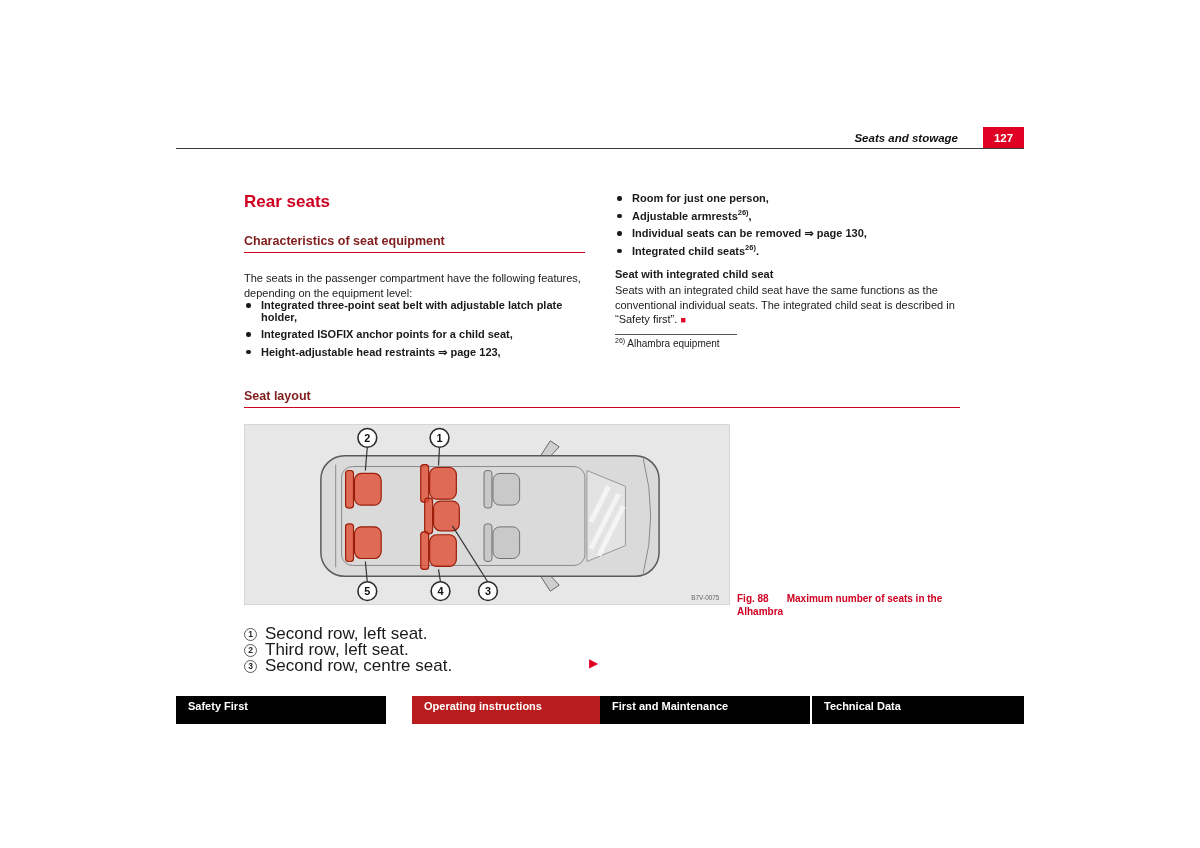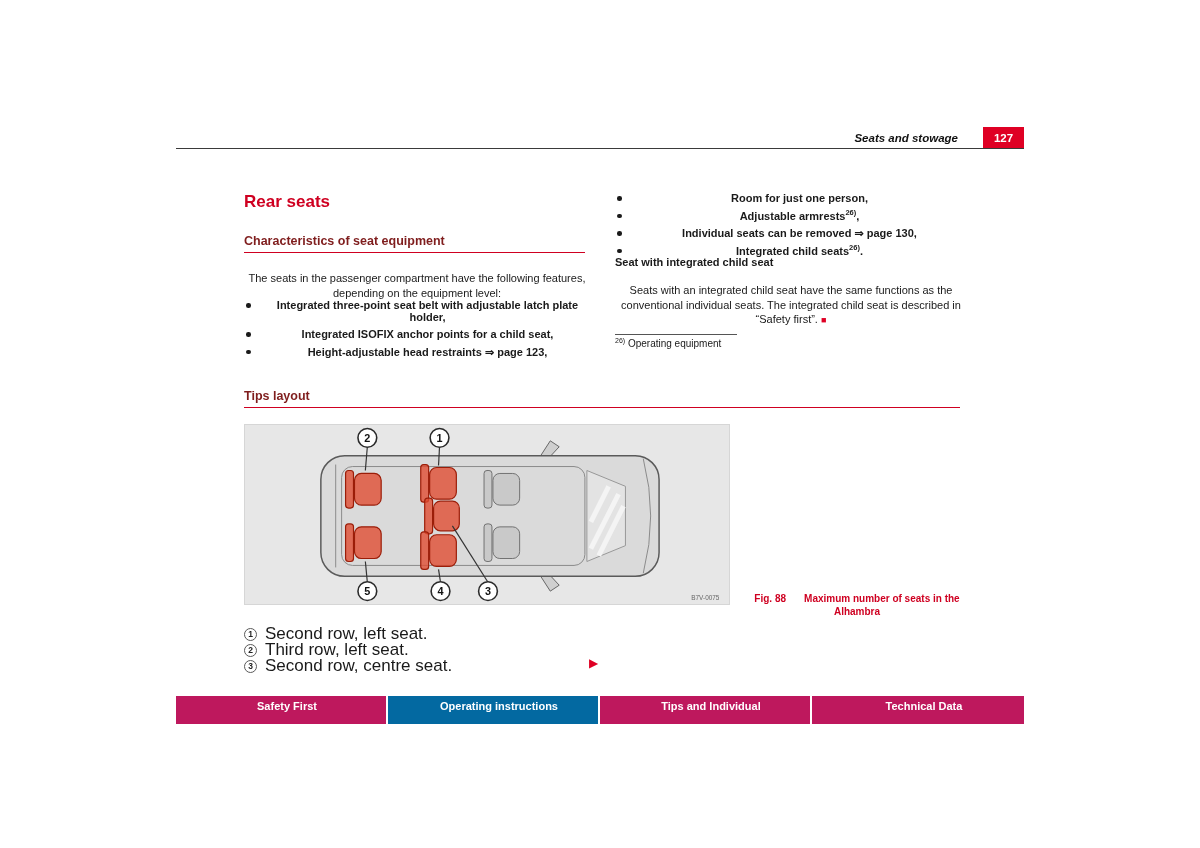--- a/index.html
+++ b/index.html
@@ -2,21 +2,21 @@
 <html><head>
 <meta charset="utf-8">
 <style>
   * { margin:0; padding:0; box-sizing:border-box; }
   html,body { background:#ffffff; }
   body {
     width:1200px; height:848px; position:relative;
     font-family:"Liberation Sans", sans-serif; color:#1a1a1a;
     overflow:hidden;
   }
-  .abs { position:absolute;text-align:center; }
+  .abs { position:absolute; }
 
   
   .header-rule { left:176px; top:148px; width:848px; height:1px; background:#3a3a3a; }
   .header-section { left:740px; top:132px; width:218px; text-align:right; font-size:11.5px; font-weight:bold; color:#111;font-style:italic; }
   .page-num { left:983px; top:127px; width:41px; height:21px; background:#df0024; color:#fff;
               font-size:11.5px; font-weight:bold; display:flex; align-items:center; justify-content:center; }
 
   
   .h1 { left:244px; top:192px; font-size:17px; font-weight:bold; color:#cf0021; }
   .h2 { font-size:12.5px; font-weight:bold; color:#7f1d1d; }
@@ -28,21 +28,21 @@
   .body-text { font-size:11px; line-height:15px; color:#1a1a1a; }
   .intro { left:244px; top:263px; width:346px;margin-top:8px; }
 
   ul.bullets { list-style:none;font-weight:bold; }
   .bullets-left { left:244px; top:300px; width:350px; }
   .bullets-right { left:615px; top:193px; width:352px; }
   ul.bullets li { position:relative; padding-left:17px; margin-bottom:6px; font-size:11px; line-height:11.5px; }
   .dot { position:absolute; left:2px; top:3px; width:4.5px; height:4.5px; border-radius:50%; background:#1a1a1a; display:block; }
   sup.fn { font-size:7.5px; vertical-align:super; line-height:0; }
 
-  .child-heading { left:615px; top:256px; font-size:11px; font-weight:bold; }
+  .child-heading { left:615px; top:268px; font-size:11px; font-weight:bold; }
   .child-body { left:615px; top:283px; width:352px; line-height:14.5px; }
   .end-square { color:#df0024; font-size:9px; }
 
   .footnote-rule { left:615px; top:334px; width:122px; height:1px; background:#555; }
   .footnote { left:615px; top:337px; font-size:10px; }
   .footnote sup { font-size:7px; vertical-align:super; }
 
   
   .figure-box { left:244px; top:424px; width:486px; height:181px; background:#e7e7e7; border:1px solid #d6d6d6; }
   .figure-box svg { display:block; width:100%; height:100%; }
@@ -54,22 +54,22 @@
   .legend-row { display:flex; align-items:center; height:16px; margin-bottom:0; }
   .legend-circle { width:13px; height:13px; border:1px solid #5a5a5a; border-radius:50%; background:#fff;
                    display:inline-flex; align-items:center; justify-content:center;
                    font-size:8.5px; font-weight:bold; color:#222; margin-right:8px; flex:0 0 13px; }
   .legend-text { font-size:17px; }
 
   .next-marker { left:589px; top:656px; font-size:12px; color:#df0024; }
 
   
   .footer-tab { top:696px; height:28px; color:#fff; font-size:11px; font-weight:bold; padding:4px 0 0 12px; }
-  .tab-gray { background:#be185d; }
-  .tab-red { background:#0369a1; }
+  .tab-gray { background:#000000; }
+  .tab-red { background:#b91c1c;margin-left:24px; }
   .tab-0 { left:176px; width:210px; }
   .tab-1 { left:388px; width:210px; }
   .tab-2 { left:600px; width:210px; }
   .tab-3 { left:812px; width:212px; }
 
   
   .car-body { fill:#dadada; stroke:#5a5a5a; stroke-width:1.5; }
   .car-line { fill:none; stroke:#8a8a8a; stroke-width:1; }
   .mirror { fill:#cfcfcf; stroke:#666; stroke-width:1; }
   .windshield { fill:#e3e3e3; stroke:#979797; stroke-width:1; }
@@ -103,23 +103,23 @@
   <li><span class="dot"></span><span>Room for just one person,</span><sup class="fn"></sup><span></span></li>
   <li><span class="dot"></span><span>Adjustable armrests</span><sup class="fn">26)</sup><span>,</span></li>
   <li><span class="dot"></span><span>Individual seats can be removed ⇒ page 130,</span><sup class="fn"></sup><span></span></li>
   <li><span class="dot"></span><span>Integrated child seats</span><sup class="fn">26)</sup><span>.</span></li>
 </ul>
 
 <h3 class="abs child-heading">Seat with integrated child seat</h3>
 <p class="abs body-text child-body"><span>Seats with an integrated child seat have the same functions as the conventional individual seats. The integrated child seat is described in “Safety first”.</span> <span class="end-square">■</span></p>
 
 <div class="abs footnote-rule"></div>
-<p class="abs footnote"><sup>26)</sup> <span>Operating equipment</span></p>
-
-<h2 class="abs h2 h2-seatlayout">Tips layout</h2>
+<p class="abs footnote"><sup>26)</sup> <span>Alhambra equipment</span></p>
+
+<h2 class="abs h2 h2-seatlayout">Seat layout</h2>
 <div class="abs h2-rule-2"></div>
 
 <div class="abs figure-box">
   <svg viewBox="0 0 486 181">
 
     <polygon class="mirror" points="296,33 307,16 316,22 304,35"></polygon>
     <polygon class="mirror" points="296,151 307,168 316,162 304,149"></polygon>
 
     <rect class="car-body" x="75" y="31" width="342" height="122" rx="24"></rect>
     <path class="car-line" d="M401,34 q15,58 0,116"></path>
@@ -207,14 +207,14 @@
   <div class="legend-row">
     <span class="legend-circle">3</span>
     <span class="legend-text">Second row, centre seat.</span>
   </div>
 </div>
 
 <div class="abs next-marker">▶</div>
 
 <div class="abs footer-tab tab-gray tab-0">Safety First</div>
 <div class="abs footer-tab tab-red tab-1">Operating instructions</div>
-<div class="abs footer-tab tab-gray tab-2">Tips and Individual</div>
+<div class="abs footer-tab tab-gray tab-2">First and Maintenance</div>
 <div class="abs footer-tab tab-gray tab-3">Technical Data</div>
 
 </body></html>

